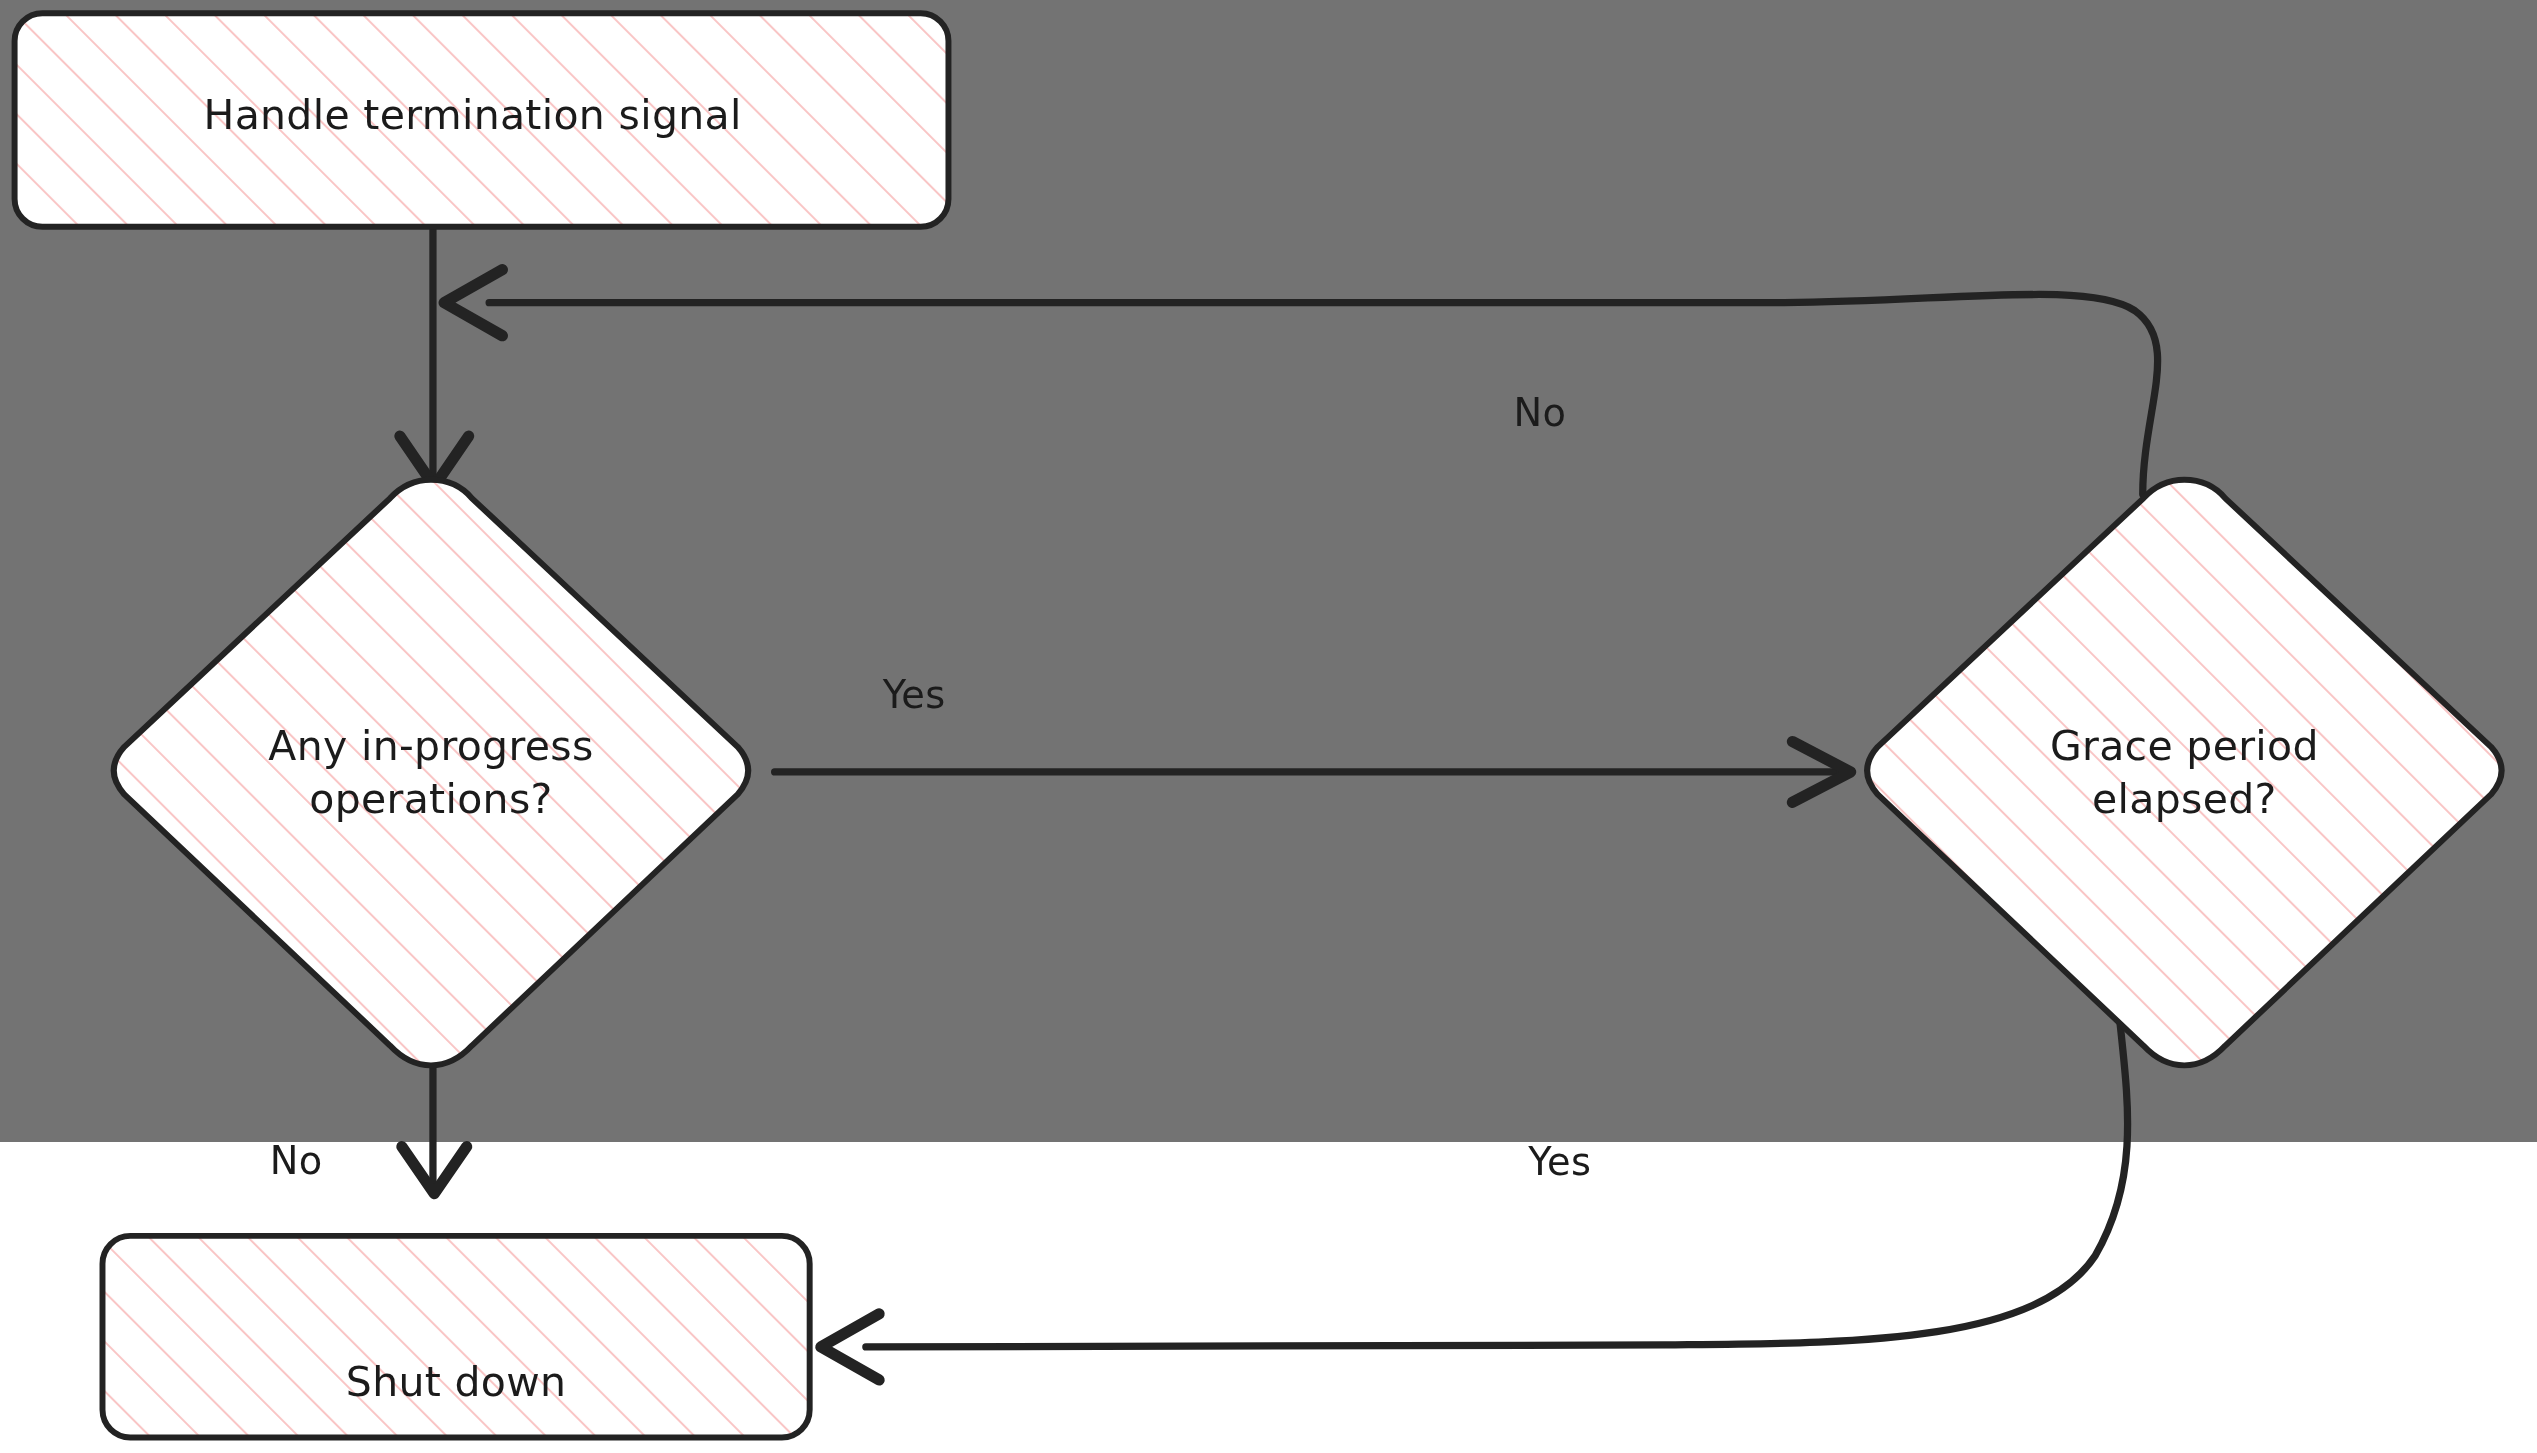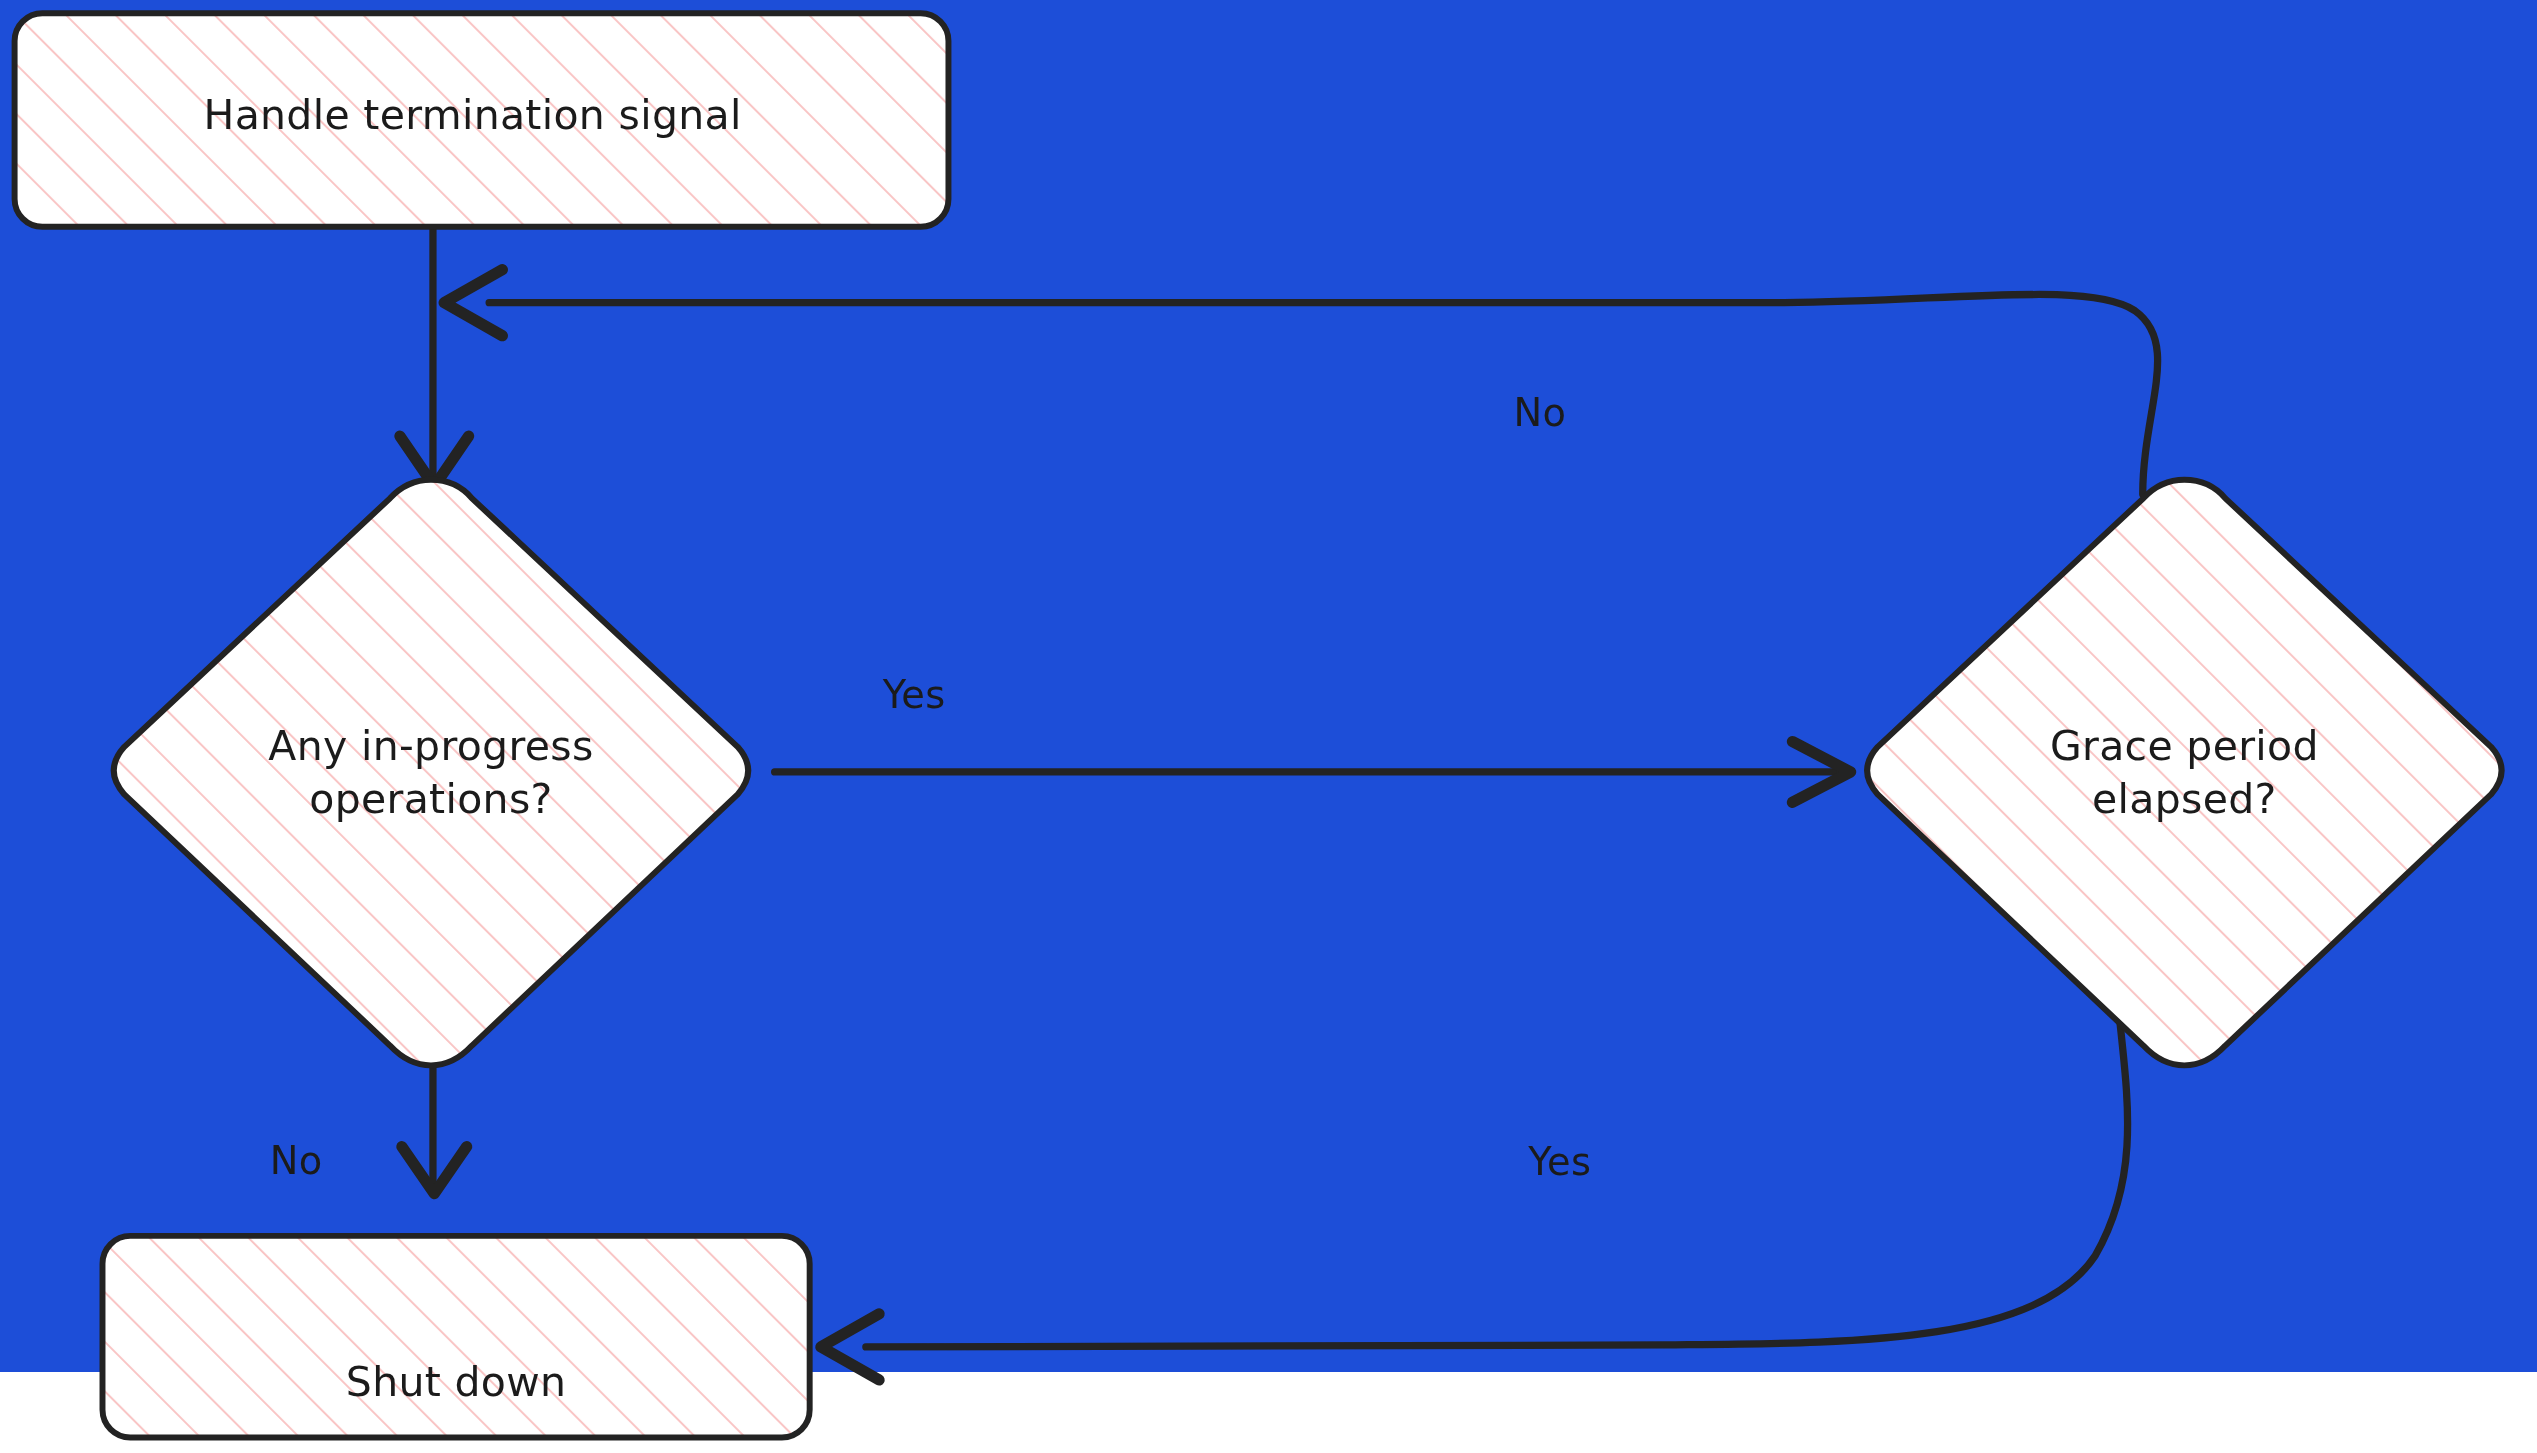--- a/index.html
+++ b/index.html
@@ -10,22 +10,22 @@
   }
   body {
     width: 2538px;
     height: 1454px;
     overflow: hidden;
     font-family: "DejaVu Sans", sans-serif;
   }
   #flow-root {
     position: relative;
     width: 2538px;
-    height: 1372px;
-    background: #1d4ed8;
+    height: 1142px;
+    background: #737373;
   }
   svg#flow-svg {
     position: absolute;
     top: 0;
     left: 0;
     width: 2538px;
     height: 1454px;
     display: block;
   }
   .node-shape {

